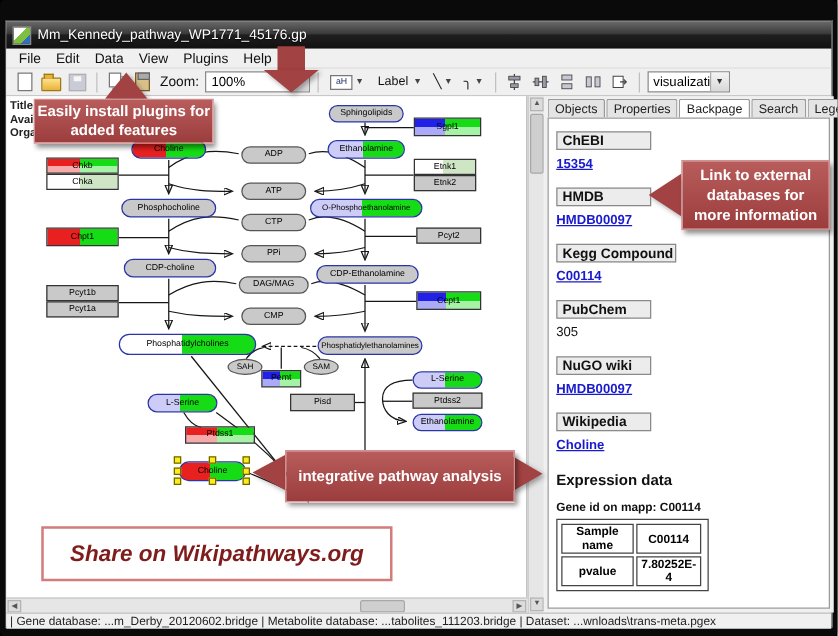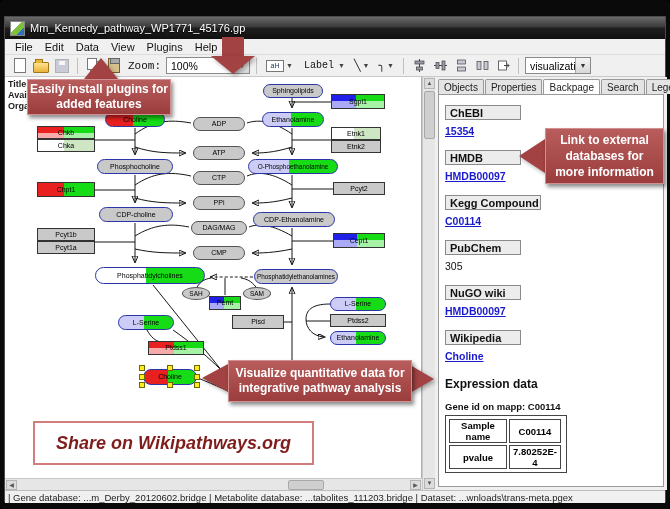--- a/index.html
+++ b/index.html
@@ -17,21 +17,21 @@
   .tsep{width:1px;height:16px;background:#c0c0c0;margin:0 3px;}
   .tbtn{width:18px;height:18px;display:flex;align-items:center;justify-content:center;position:relative;}
   .ic-new{width:10px;height:13px;background:#fff;border:1px solid #777;}
   .ic-open{width:14px;height:9px;background:linear-gradient(#ffe28a,#e8b33c);border:1px solid #a07818;border-radius:1px;margin-top:3px;}
   .ic-open::before{content:"";position:absolute;top:2px;left:3px;width:6px;height:3px;background:#e8b33c;border:1px solid #a07818;border-bottom:none;}
   .ic-save{width:12px;height:12px;background:#9aa0b8;border:1px solid #666;opacity:.45;}
   .ic-save::after{content:"";position:absolute;left:6px;top:4px;width:6px;height:4px;background:#fff;}
   .ic-copy{width:8px;height:10px;background:#fff;border:1px solid #777;box-shadow:3px 3px 0 -1px #fff,3px 3px 0 0 #777;margin:0 3px 3px 0;}
   .ic-paste{width:10px;height:13px;background:#d8c08a;border:1px solid #7a5c28;}
   .ic-paste::before{content:"";position:absolute;left:5px;top:1px;width:8px;height:4px;background:#aaa;border:1px solid #666;}
-  .tlabel{font-size:11px;color:#111;margin:15px 2px;font-family:Liberation Mono, monospace;}
+  .tlabel{font-size:11px;color:#111;margin:15px 2px;}
   .combo{height:17px;background:#fff;border:1px solid #8a8a8a;display:flex;align-items:center;position:relative;box-sizing:border-box;}
   .combo .cval{font-size:10.5px;padding:0 4px;flex:1;white-space:nowrap;overflow:hidden;}
   .combo .cbtn{width:14px;height:100%;background:linear-gradient(#f4f4f4,#d8d8d8);border-left:1px solid #aaa;font-size:7px;display:flex;align-items:center;justify-content:center;color:#333;}
   .ddicon{display:flex;align-items:center;gap:2px;padding:1px 2px;border:1px solid transparent;}
   .dd-caret{font-size:7px;color:#444;}
   .nodeic{width:16px;height:10px;border:1px solid #777;background:#fff;font-size:7px;line-height:9px;text-align:center;color:#236;}
   .glyph{font-size:11px;color:#222;}
   .mini-svg{display:block;}
   
   #canvas{position:absolute;left:0;top:60px;width:417px;height:401px;background:#fff;overflow:hidden;border-right:1px solid #b0b0b0;box-sizing:border-box;}
@@ -356,21 +356,20 @@
   <div class="tri" id="co-plugins-tri"></div>
 
   <div class="callout" id="co-link">
     <span>Link to external</span>
     <span>databases for</span>
     <span>more information</span>
   </div>
   <div class="tri" id="co-link-tri"></div>
 
   <div class="callout" id="co-viz">
-    <span>Visualize quantitative data for</span>
     <span>integrative pathway analysis</span>
   </div>
   <div class="tri" id="co-viz-tri-l"></div>
   <div class="tri" id="co-viz-tri-r"></div>
 
   <div id="share-box">
     <span>Share on Wikipathways.org</span>
   </div>
 
 </div>

